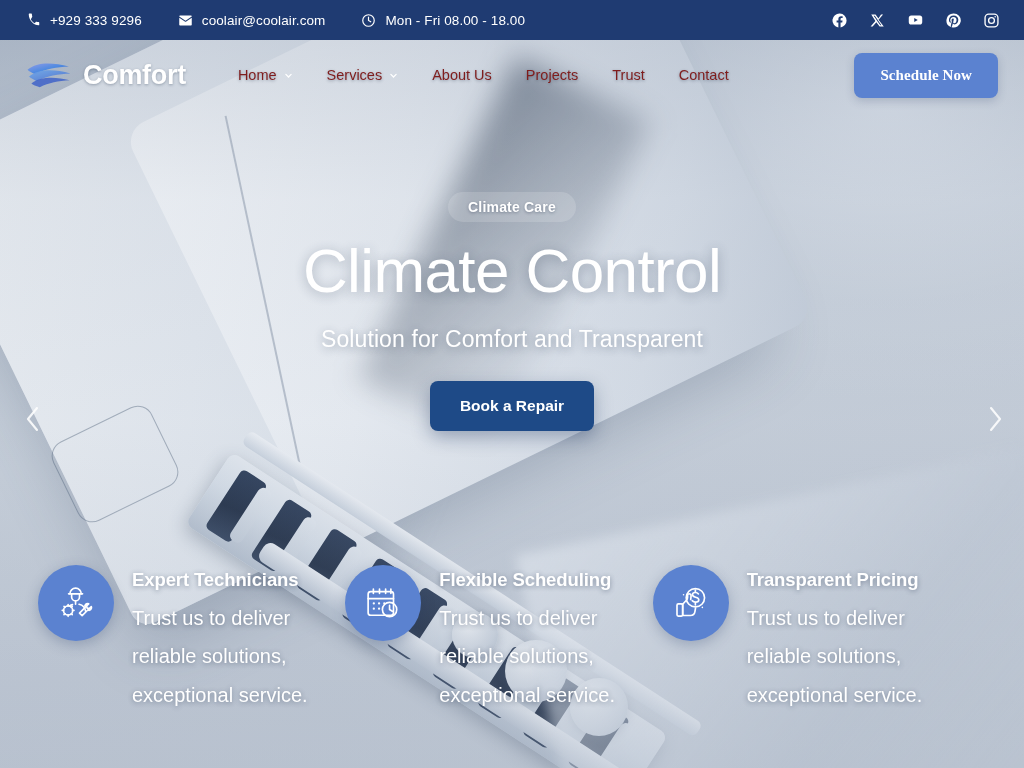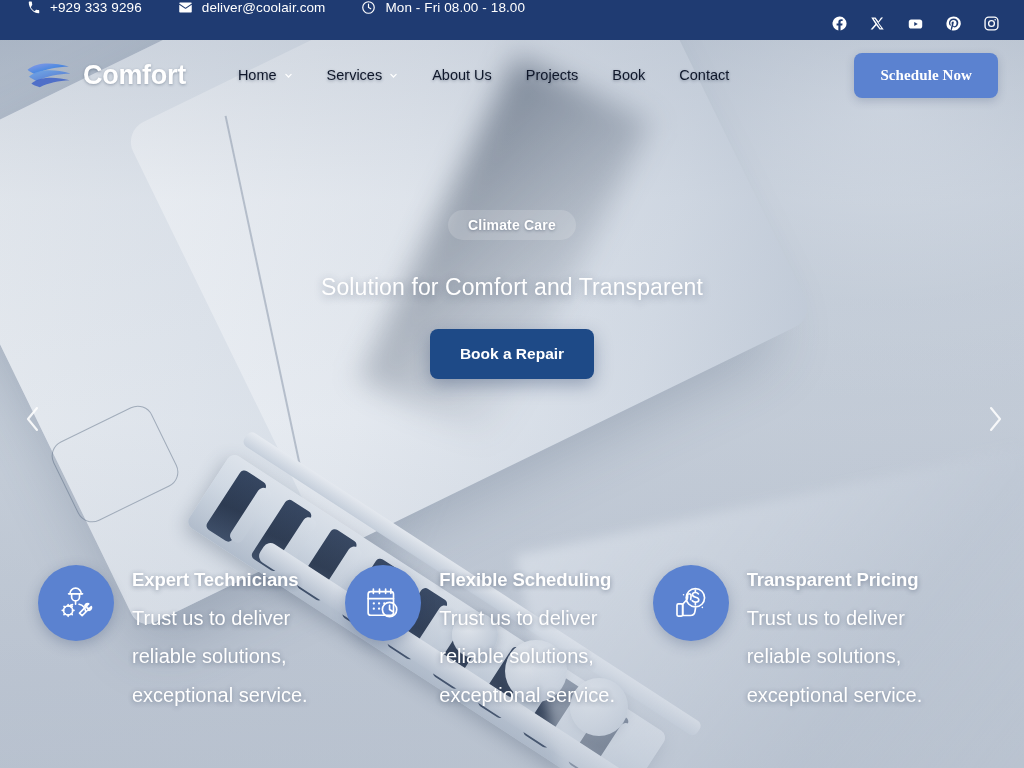--- a/index.html
+++ b/index.html
@@ -20,24 +20,23 @@
     overflow: hidden;
   }
 
   
   .topbar {
     position: relative;
     z-index: 30;
     height: 40px;
     background: #1f3b72;
     display: flex;
-    align-items: flex-start;
+    align-items: center;
     padding: 0 24px 0 26px;
     color: #ffffff;
-    flex-direction: column;
   }
   .topbar-left { display: flex; align-items: center; gap: 36px; }
   .tb-item { display: flex; align-items: center; gap: 9px; font-size: 13.5px; letter-spacing: .1px; white-space: nowrap; }
   .tb-item .ti-ic { display: inline-flex; width: 15px; height: 15px; align-items: center; justify-content: center; }
   .tb-item .ti-ic svg { display: block; }
   .topbar-right { margin-left: auto; display: flex; align-items: center; gap: 21px; }
   .soc { display: inline-flex; width: 17px; height: 17px; align-items: center; justify-content: center; cursor: pointer; }
   .soc svg { display: block; }
 
   
@@ -208,21 +207,21 @@
     align-items: center;
     gap: 34px;
     margin-left: 52px;
   }
   .nav-link {
     display: flex;
     align-items: center;
     gap: 7px;
     font-size: 14.5px;
     font-weight: 500;
-    color: #0f172a;
+    color: #7f1d1d;
     cursor: pointer;
     white-space: nowrap;
     text-shadow: 0 1px 3px rgba(30,45,70,.40);
   }
   .nav-link .chev { display: inline-block; width: 9px; height: 9px; }
   .cta-btn {
     margin-left: auto;
     background: #5b82d0;
     color: #fff;
     font-size: 15px;
@@ -232,21 +231,21 @@
     padding: 14px 26px;
     cursor: pointer;
     letter-spacing: .1px;
     box-shadow: 0 3px 10px rgba(40,60,100,.22);
     font-family: Liberation Serif, serif;
   }
 
   
   .hero-content {
     position: absolute;
-    top: 110px; left: 0;
+    top: 92px; left: 0;
     width: 1024px;
     z-index: 15;
     display: flex;
     flex-direction: column;
     align-items: center;
     text-align: center;
   }
   .badge {
     margin-top: 100px;
     display: inline-block;
@@ -389,21 +388,21 @@
         </span>
         <span>+929 333 9296</span>
       </div>
       <div class="tb-item">
         <span class="ti-ic">
           <svg width="15" height="15" viewBox="0 0 24 24" fill="#ffffff">
             <path d="M2 5.2C2 4.5 2.6 4 3.2 4h17.6c.7 0 1.2.5 1.2 1.2v.3L12 12.2 2 5.5v-.3z"></path>
             <path d="M2 7.7V18.8c0 .7.6 1.2 1.2 1.2h17.6c.7 0 1.2-.5 1.2-1.2V7.7l-9.4 6.3c-.3.2-.8.2-1.1 0L2 7.7z"></path>
           </svg>
         </span>
-        <span>deliver@coolair.com</span>
+        <span>coolair@coolair.com</span>
       </div>
       <div class="tb-item">
         <span class="ti-ic">
           <svg width="15" height="15" viewBox="0 0 24 24" fill="none" stroke="#ffffff" stroke-width="1.9">
             <circle cx="12" cy="12" r="9.2"></circle>
             <path d="M12 6.6V12l3.6 2.1" stroke-linecap="round"></path>
           </svg>
         </span>
         <span>Mon - Fri 08.00 - 18.00</span>
       </div>
@@ -474,33 +473,34 @@
           <path d="M2.5 4.5L6 8l3.5-3.5"></path>
         </svg>
       </div>
       <div class="nav-link">
         <span>About Us</span>
       </div>
       <div class="nav-link">
         <span>Projects</span>
       </div>
       <div class="nav-link">
-        <span>Book</span>
+        <span>Trust</span>
       </div>
       <div class="nav-link">
         <span>Contact</span>
       </div>
     </div>
 
     <button class="cta-btn">Schedule Now</button>
   </div>
 
   <div class="hero-content">
     <div class="badge">Climate Care</div>
     <h1 class="hero-title">
+      <span class="ln">Climate Control</span>
     </h1>
     <div class="hero-sub">Solution for Comfort and Transparent</div>
     <button class="hero-btn">Book a Repair</button>
   </div>
 
   <div class="arrow left">
     <svg width="24" height="30" viewBox="0 0 24 30" fill="none" stroke="#ffffff" stroke-width="2.1" stroke-linecap="round" stroke-linejoin="round">
       <path d="M16 4L7 15l9 11"></path>
     </svg>
   </div>

